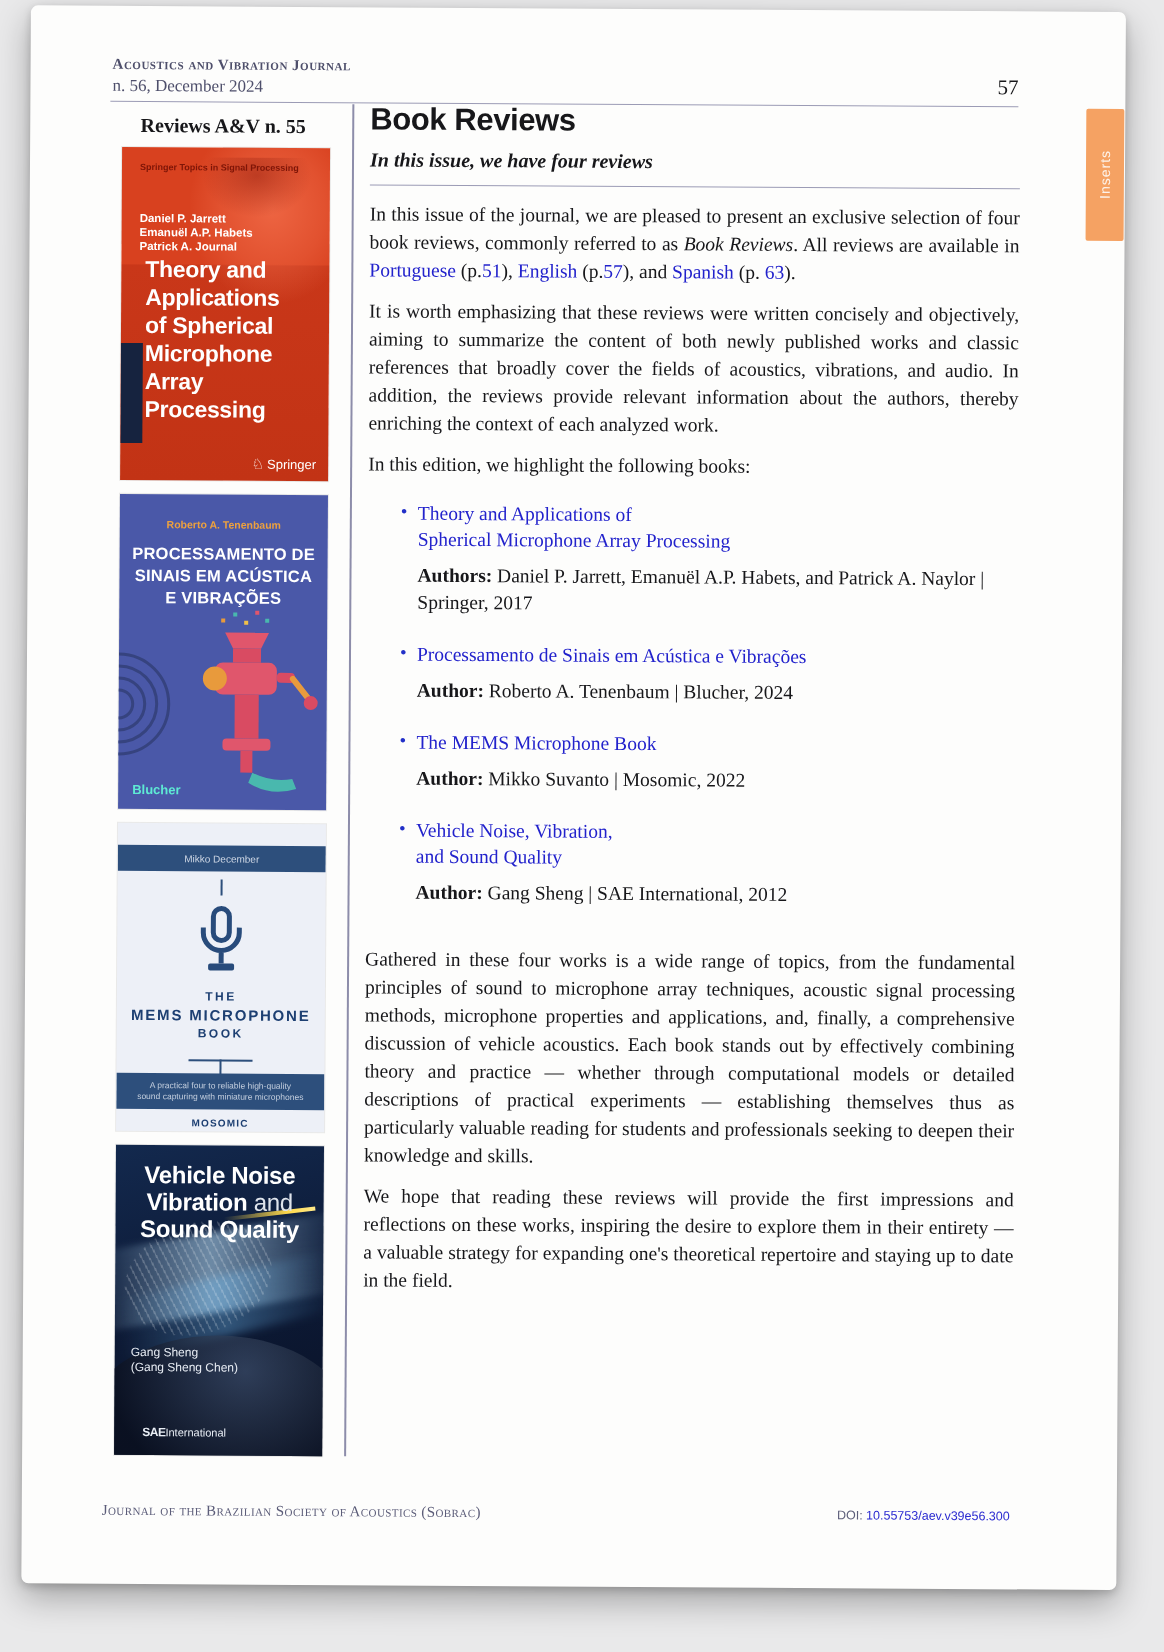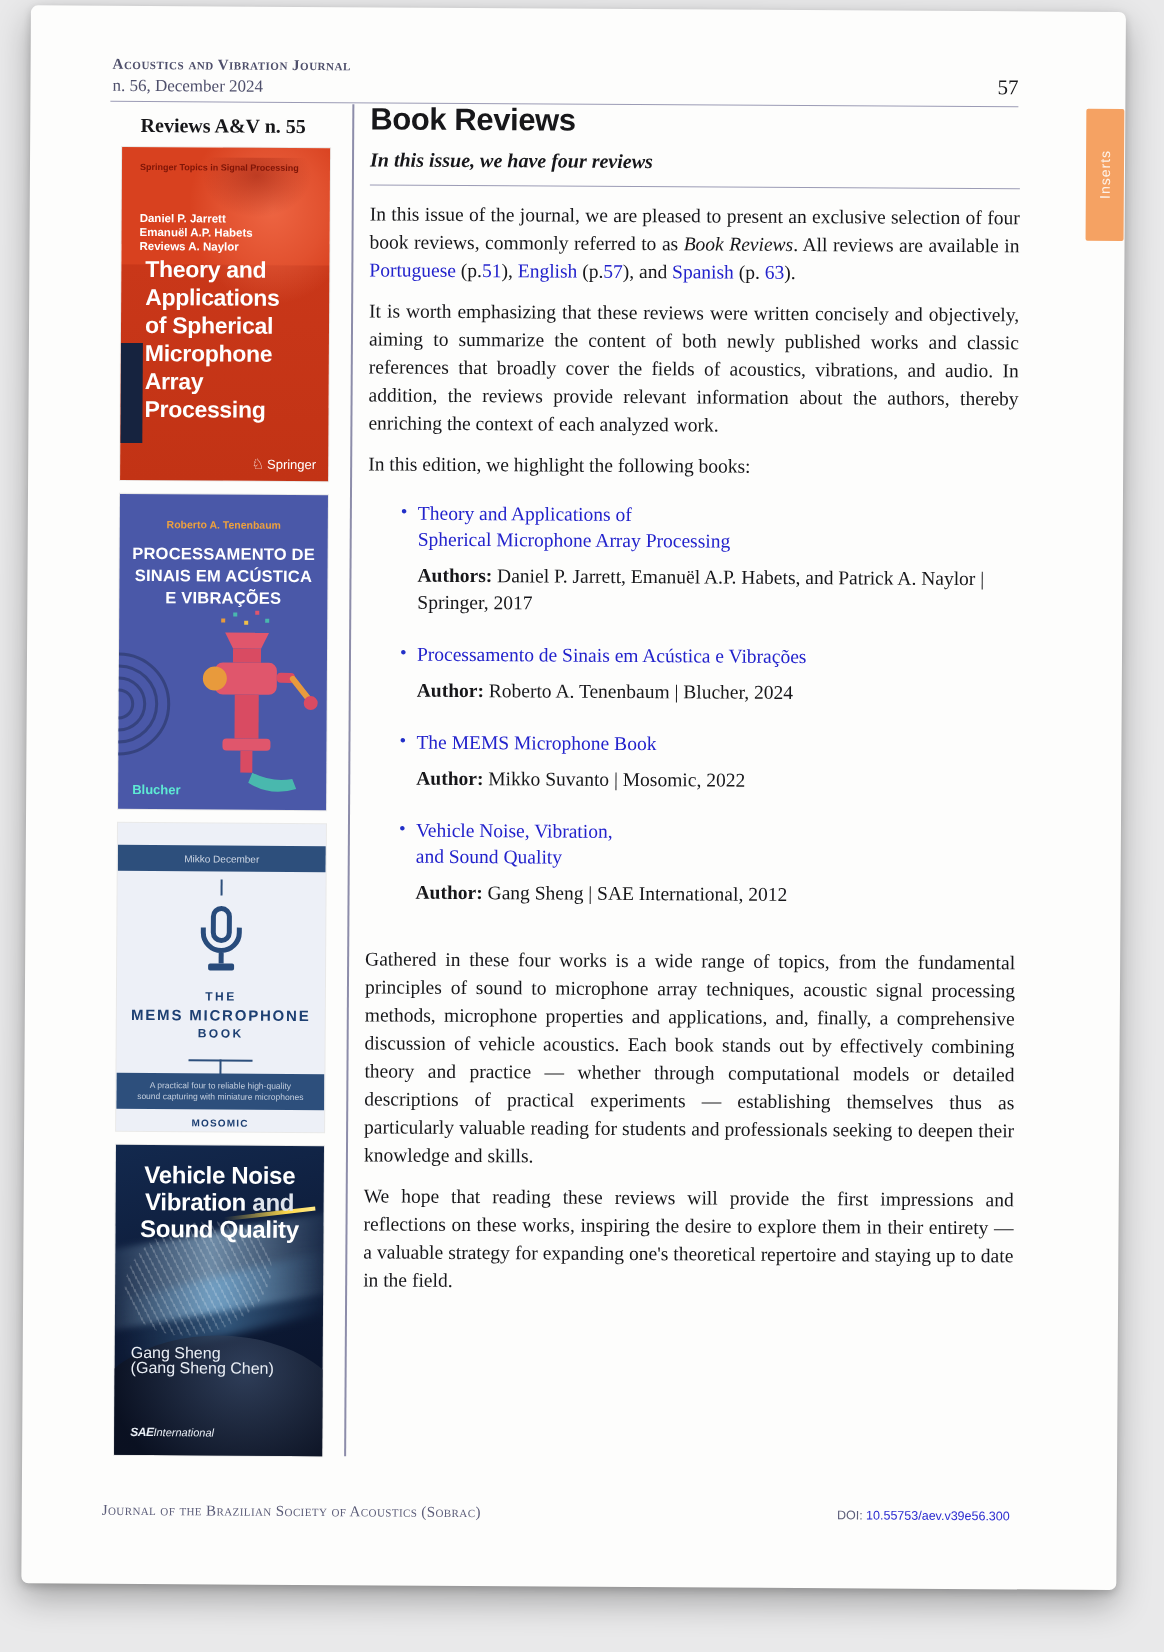--- a/index.html
+++ b/index.html
@@ -84,23 +84,23 @@
   .sae-wavec { position:absolute; left:8px; top:78px; width:150px; height:110px;
     background:
       repeating-linear-gradient(80deg, rgba(255,255,255,0.28) 0 1.5px, rgba(255,255,255,0) 1.5px 7px);
     transform:rotate(-18deg); filter:blur(0.6px); opacity:0.8; border-radius:50%; }
   .sae-yellow { position:absolute; right:8px; top:66px; width:92px; height:4px;
     background:linear-gradient(90deg, rgba(255,217,74,0) 0%, #ffd94a 70%, #ffe98a 100%); transform:rotate(-7deg); }
   .sae-dark { position:absolute; left:-30px; right:-30px; bottom:-60px; height:180px;
     background:radial-gradient(ellipse at 60% 20%, rgba(90,110,140,0.45) 0%, rgba(10,16,32,0.9) 60%);
     border-radius:50% 50% 0 0; }
   .sae-title { position:absolute; left:0; right:0; top:16px; text-align:center; color:#fff; font-size:24px; line-height:27px; font-weight:bold; letter-spacing:-0.3px; }
-  .sae-title .reg { font-weight:bold; color:#dfe4ec; }
-  .sae-author { position:absolute; left:16px; top:200px; color:#e8edf4; font-size:16px; line-height:15px; }
-  .sae-logo { position:absolute; left:16px; bottom:16px; color:#e8edf4; font-style:italic; font-size:11px;text-align:right; }
+  .sae-title .reg { font-weight:normal; color:#dfe4ec; }
+  .sae-author { position:absolute; left:16px; top:200px; color:#e8edf4; font-size:12px; line-height:15px; }
+  .sae-logo { position:absolute; left:28px; bottom:16px; color:#e8edf4; font-size:11px;text-align:right; }
   .sae-logo b { font-size:12px; letter-spacing:-0.5px; }
 
   
   .main { position:absolute; left:340px; top:94px; width:650px; color:#17171a; }
   .main-title { font-family:"Liberation Sans", sans-serif; font-weight:bold; font-size:31px; letter-spacing:-0.4px; }
   .main-sub { font-size:20px; font-weight:bold; font-style:italic; margin-top:11px; }
   .main-rule { margin-top:13px; height:0; border-top:1.6px solid #9b9bb5; }
   .para { margin-top:13px; font-size:19.5px; line-height:28px; text-align:justify; }
   .para.first { margin-top:15px; }
   a.lnk, .lnk { color:#2222cc; text-decoration:none; cursor:pointer;margin-top:18px; }
@@ -140,21 +140,21 @@
     <div class="sidebar">
       <div class="sidebar-title">Reviews A&amp;V n. 55</div>
 
       <div class="cover springer">
         <div class="spr-face"></div>
         <div class="spr-face2"></div>
         <div class="spr-series">Springer Topics in Signal Processing</div>
         <div class="spr-authors">
           <div>Daniel P. Jarrett</div>
           <div>Emanuël A.P. Habets</div>
-          <div>Reviews A. Naylor</div>
+          <div>Patrick A. Journal</div>
         </div>
         <div class="spr-sq"></div>
         <div class="spr-title">
           <div>Theory and</div>
           <div>Applications</div>
           <div>of Spherical</div>
           <div>Microphone</div>
           <div>Array Processing</div>
         </div>
         <div class="spr-logo">

